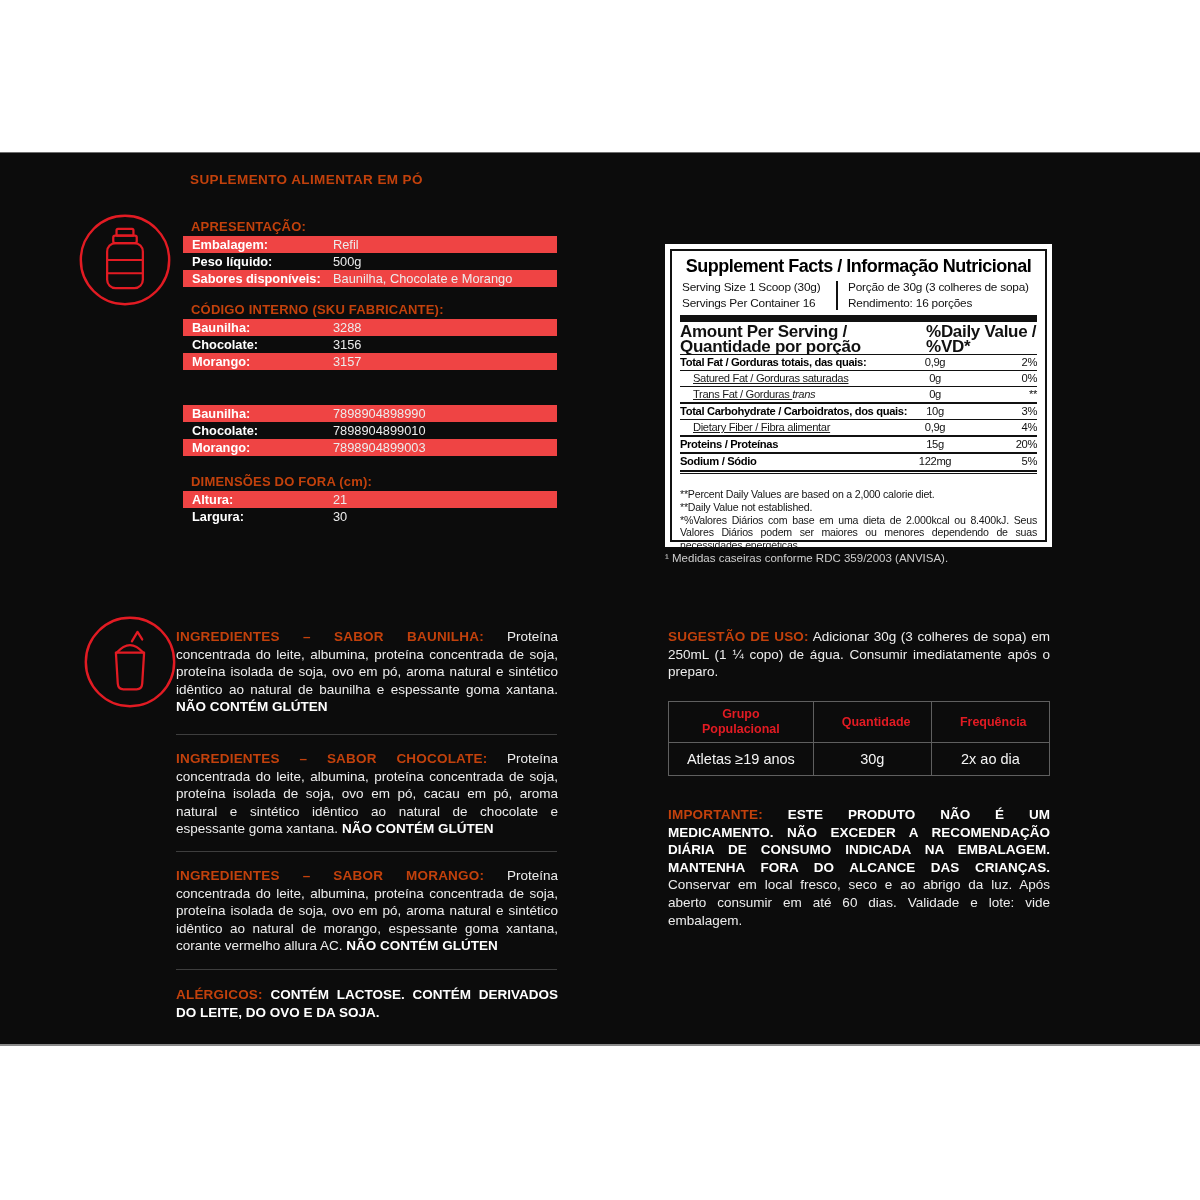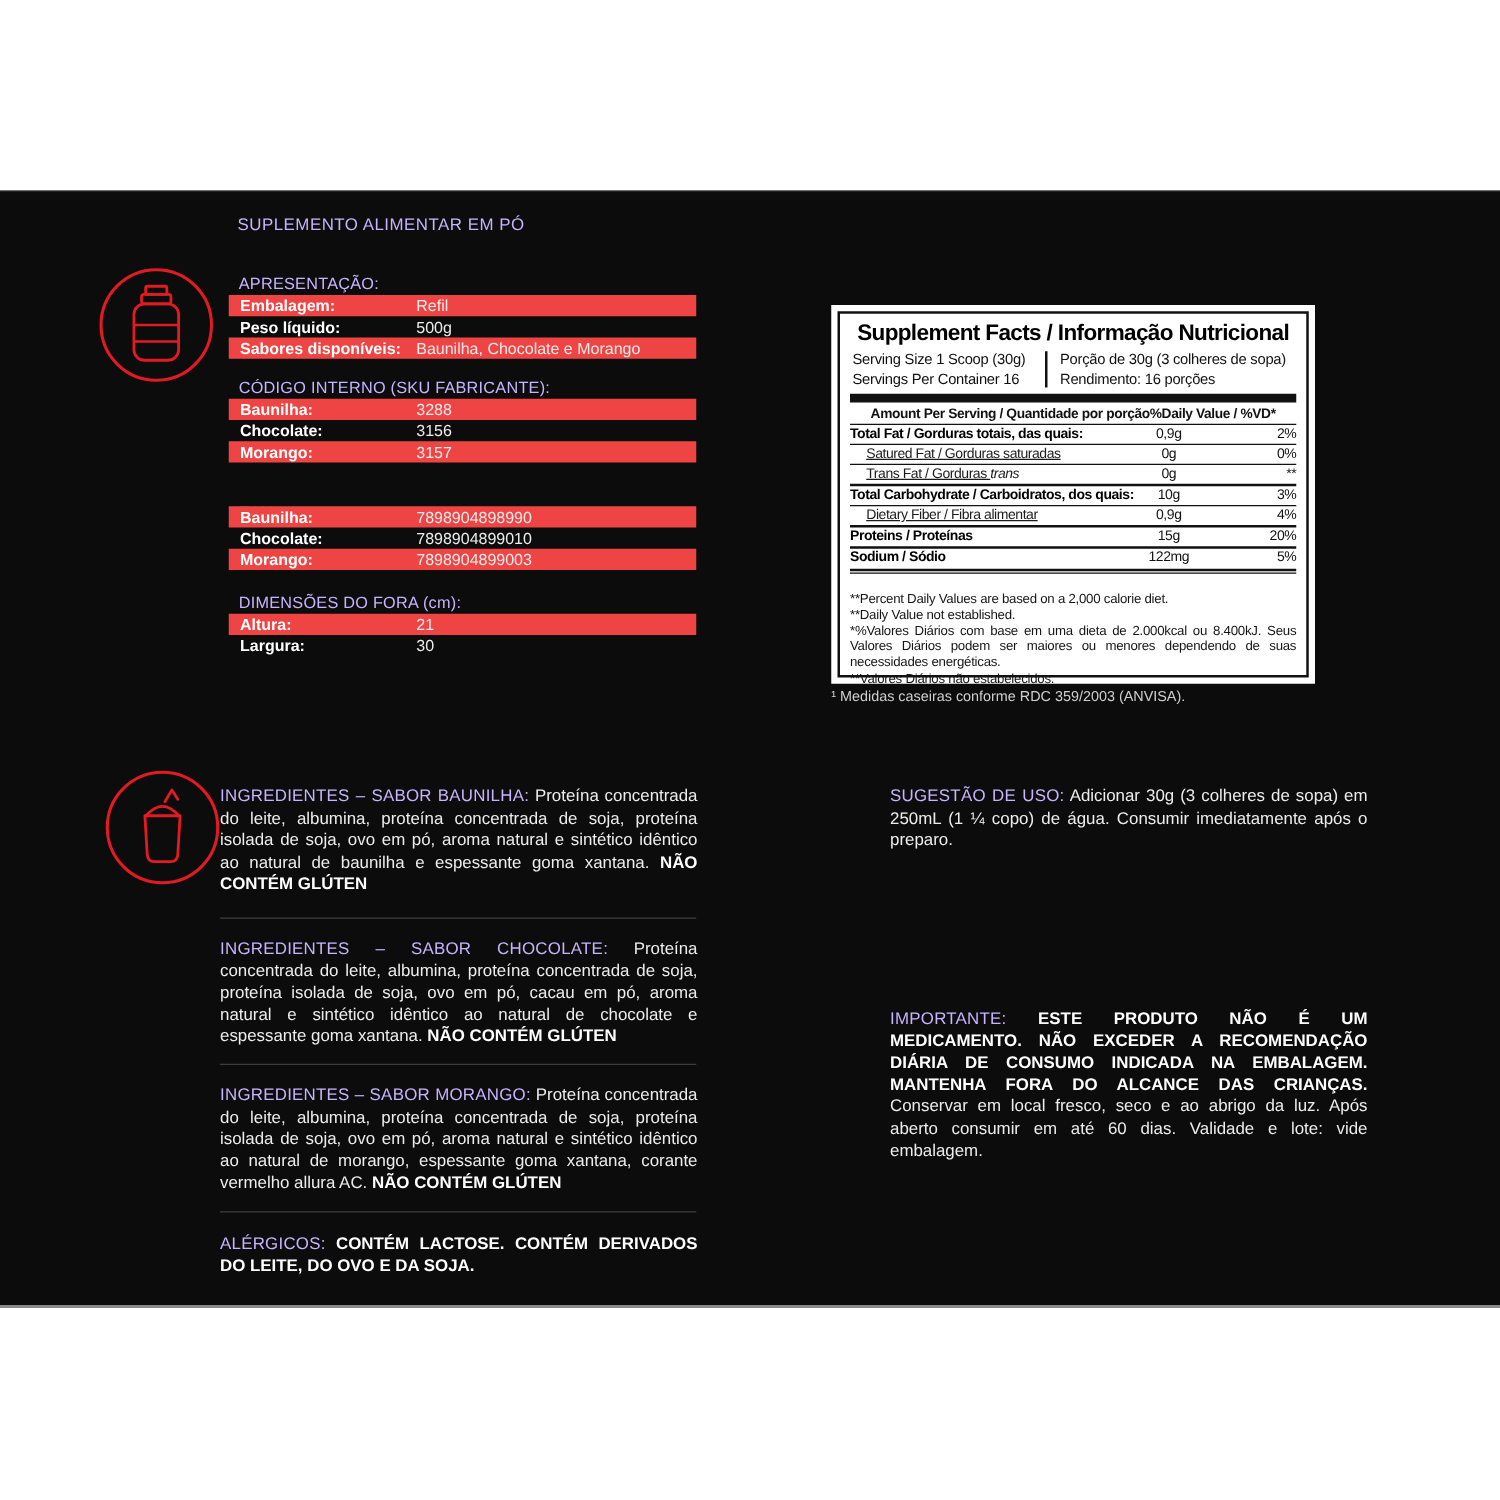--- a/index.html
+++ b/index.html
@@ -7,21 +7,21 @@
   .page {
     position:relative; width:1200px; height:1200px; overflow:hidden;
     background:#ffffff; font-family:"Liberation Sans", sans-serif;
   }
   .sheet {
     position:absolute; left:0; top:152px; width:1200px; height:894px;
     background:#0c0c0c;
     border-top:1.5px solid #6e6e6e; border-bottom:2px solid #8a8a8a;
   }
   .abs { position:absolute; }
-  .red-h { color:#c4b5fd; font-weight:normal; }
+  .red-h { color:#c2410c; font-weight:bold; }
   .bold-w { color:#ffffff; font-weight:bold; }
 
   
   .doc-title { left:190px; top:19px; font-size:13.5px; letter-spacing:.4px; }
   .sec-h { left:191px; font-size:13px; letter-spacing:.2px; }
   .kv { left:183px; width:374px; }
   .kv-row { position:relative; height:17px; line-height:17px; font-size:12.8px; color:#f2f2f2; }
   .kv-row.alt { background:#ef4444; }
   .kv-k { position:absolute; left:9px; font-weight:bold; color:#ffffff; white-space:nowrap; }
   .kv-v { position:absolute; left:150px; white-space:nowrap; color:#ececec; }
@@ -32,40 +32,40 @@
 
   
   .panel { left:665px; top:91px; width:387px; height:303px; background:#ffffff; padding:5px; }
   .panel-inner { width:100%; height:100%; border:2px solid #111; padding:3px 8px 4px; color:#111; }
   .nf-title { text-align:center; font-weight:bold; font-size:18px; letter-spacing:-.5px; color:#000; margin-top:2px; }
   .serv { display:flex; margin-top:3px; font-size:11.8px; line-height:15.5px; letter-spacing:-.2px; }
   .serv-colL { flex:0 0 150px; padding-left:2px; }
   .serv-div { width:2px; background:#111; margin:1px 6px; }
   .serv-colR { flex:1; padding-left:4px; }
   .thickbar { height:7px; background:#111; margin:4px 0 2px; }
-  .nf-head { display:flex; justify-content:center; font-weight:bold; font-size:11px; letter-spacing:-.3px; line-height:15px; border-bottom:1.5px solid #111; }
+  .nf-head { display:flex; justify-content:flex-end; font-weight:bold; font-size:17px; letter-spacing:-.3px; line-height:15px; border-bottom:1.5px solid #111; }
   .nrow { position:relative; line-height:15px; font-size:11.2px; letter-spacing:-.35px; white-space:nowrap; }
   .nrow .nname { font-weight:bold; color:#000; }
   .nrow.sub .nname { font-weight:normal; color:#1a1a1a; padding-left:13px;text-decoration:underline; }
   .nrow .nital { font-style:italic; font-weight:normal; color:#1a1a1a; }
   .nrow .amt { position:absolute; left:190px; width:130px; text-align:center; font-weight:normal; color:#111; }
   .nrow .dv { position:absolute; right:0; width:52px; text-align:right; font-weight:normal; color:#111; }
   .sep1 { border-bottom:1px solid #111; }
   .sep2 { border-bottom:2px solid #111; }
   .sep3 { border-bottom:3px solid #111; }
   .dblline { height:4px; border-top:2px solid #111; border-bottom:1px solid #111; margin-top:1px; }
   .fns { margin-top:14px; font-size:10.6px; line-height:12.8px; letter-spacing:-.2px; color:#151515; }
   .fn.just { text-align:justify; }
   .caseiras { left:665px; top:399px; width:387px; text-align:left; color:#cfcfcf; font-size:11.5px; }
 
   
   .para { position:absolute; left:176px; width:382px; font-size:13.5px; line-height:17.6px; color:#ededed; text-align:justify; }
   .para .red-h { letter-spacing:.2px; }
   .divider { position:absolute; left:176px; width:381px; height:1px; background:#3e3e3e; }
-  .rcol { left:668px;margin-left:44px; }
+  .rcol { left:668px; }
 
   
   .pop { position:absolute; left:668px; top:548px; width:382px; border-collapse:collapse; table-layout:fixed; }
   .pop th, .pop td { border:1px solid #5f5f5f; text-align:center; vertical-align:middle; }
   .pop th { height:41px; font-size:12.5px; line-height:15px; color:#e21b23; font-weight:bold; padding:0 28px; }
   .pop td { height:33px; font-size:14.5px; color:#f5f5f5; font-weight:normal; }
   .pop col.c1 { width:38%; } .pop col.c2 { width:31%; } .pop col.c3 { width:31%; }
 </style>
 </head>
 <body>
@@ -241,20 +241,39 @@
     <p class="para" style="top:833px; line-height:18px;">
       <span class="red-h">ALÉRGICOS:</span>
       <span class="bold-w">CONTÉM LACTOSE. CONTÉM DERIVADOS DO LEITE, DO OVO E DA SOJA.</span>
     </p>
 
     <p class="para rcol" style="top:475px">
       <span class="red-h">SUGESTÃO DE USO:</span>
       <span>Adicionar 30g (3 colheres de sopa) em 250mL (1 ¼ copo) de água. Consumir imediatamente após o preparo.</span>
     </p>
 
+    <table class="pop">
+      <colgroup>
+          <col class="c1">
+          <col class="c2">
+          <col class="c3">
+        </colgroup>
+      <tbody>
+          <tr>
+        <th>Grupo Populacional</th>
+        <th>Quantidade</th>
+        <th>Frequência</th>
+      </tr>
+      <tr>
+        <td>Atletas ≥19 anos</td>
+        <td>30g</td>
+        <td>2x ao dia</td>
+      </tr>
+    </tbody>
+      </table>
 
     <p class="para rcol" style="top:653px">
       <span class="red-h">IMPORTANTE:</span>
       <span class="bold-w">ESTE PRODUTO NÃO É UM MEDICAMENTO. NÃO EXCEDER A RECOMENDAÇÃO DIÁRIA DE CONSUMO INDICADA NA EMBALAGEM. MANTENHA FORA DO ALCANCE DAS CRIANÇAS.</span>
       <span>Conservar em local fresco, seco e ao abrigo da luz. Após aberto consumir em até 60 dias. Validade e lote: vide embalagem.</span>
     </p>
 
   </div>
 </div>
 

